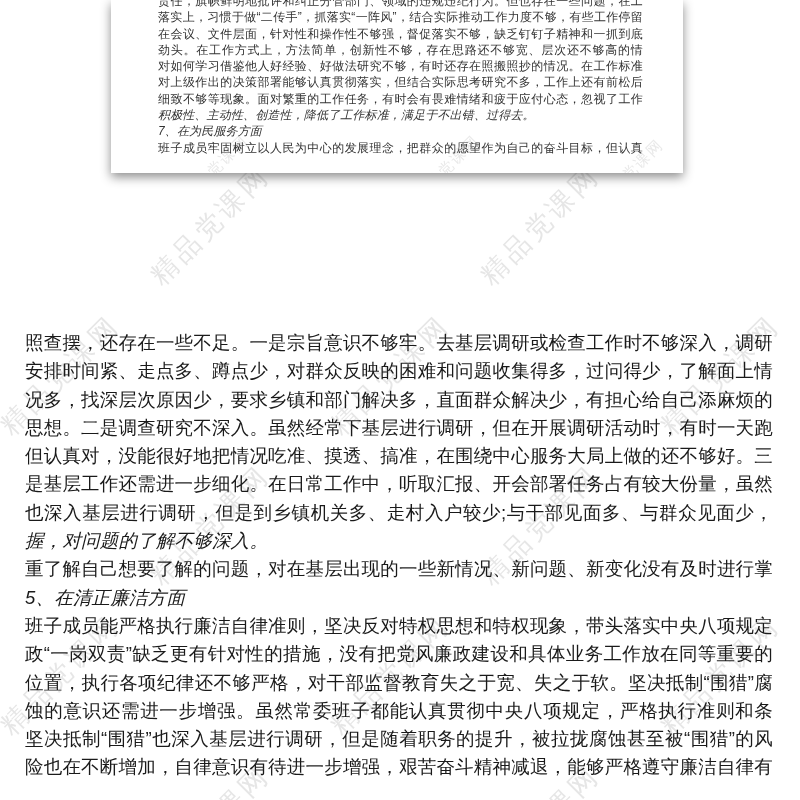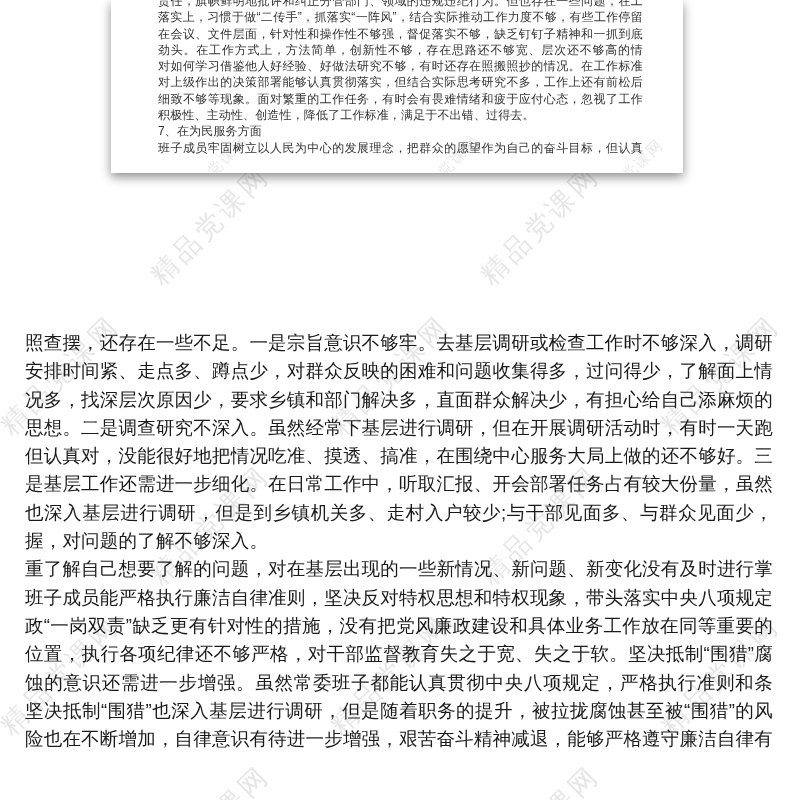--- a/index.html
+++ b/index.html
@@ -46,21 +46,21 @@
     font-size: 12px;
     line-height: 16.3px;
     letter-spacing: 0.15px;
   }
   .line {
     text-align: justify;
     text-align-last: justify;
     overflow: hidden;
     white-space: normal;
   }
-  .line.nofill { text-align-last: left; }
+  .line.nofill { text-align-last: left; font-style: italic; }
   .line.p2 { height: 28.3px; }
   .line.p1 { height: 16.3px; }
 </style>
 </head>
 <body>
 
 <div id="stage" style="--page-bg: #ffffff; --wm-color: #e6e6e6; --wm1-color: #e9e9e9; --p1-color: #333333; --p2-color: #1a1a1a;">
   <div id="wm-layer">
       <div class="wm" style="left: 210px; top: 225px;">精品党课网</div>
       <div class="wm" style="left: 540px; top: 225px;">精品党课网</div>
@@ -78,20 +78,21 @@
   <div id="page2">
       <div class="line p2">照查摆，还存在一些不足。一是宗旨意识不够牢。去基层调研或检查工作时不够深入，调研</div>
       <div class="line p2">安排时间紧、走点多、蹲点少，对群众反映的困难和问题收集得多，过问得少，了解面上情</div>
       <div class="line p2">况多，找深层次原因少，要求乡镇和部门解决多，直面群众解决少，有担心给自己添麻烦的</div>
       <div class="line p2">思想。二是调查研究不深入。虽然经常下基层进行调研，但在开展调研活动时，有时一天跑</div>
       <div class="line p2">但认真对，没能很好地把情况吃准、摸透、搞准，在围绕中心服务大局上做的还不够好。三</div>
       <div class="line p2">是基层工作还需进一步细化。在日常工作中，听取汇报、开会部署任务占有较大份量，虽然</div>
       <div class="line p2">也深入基层进行调研，但是到乡镇机关多、走村入户较少;与干部见面多、与群众见面少，注</div>
       <div class="line p2 nofill">握，对问题的了解不够深入。</div>
       <div class="line p2">重了解自己想要了解的问题，对在基层出现的一些新情况、新问题、新变化没有及时进行掌</div>
+      <div class="line p2 nofill">5、在清正廉洁方面</div>
       <div class="line p2">班子成员能严格执行廉洁自律准则，坚决反对特权思想和特权现象，带头落实中央八项规定</div>
       <div class="line p2">政“一岗双责”缺乏更有针对性的措施，没有把党风廉政建设和具体业务工作放在同等重要的</div>
       <div class="line p2">位置，执行各项纪律还不够严格，对干部监督教育失之于宽、失之于软。坚决抵制“围猎”腐</div>
       <div class="line p2">蚀的意识还需进一步增强。虽然常委班子都能认真贯彻中央八项规定，严格执行准则和条例，</div>
       <div class="line p2">坚决抵制“围猎”也深入基层进行调研，但是随着职务的提升，被拉拢腐蚀甚至被“围猎”的风</div>
       <div class="line p2">险也在不断增加，自律意识有待进一步增强，艰苦奋斗精神减退，能够严格遵守廉洁自律有</div>
     </div>
   <div id="page1">
     <div id="p1-wm-layer">
         <div class="wm" style="left: 105px; top: 168px;">精品党课网</div>

